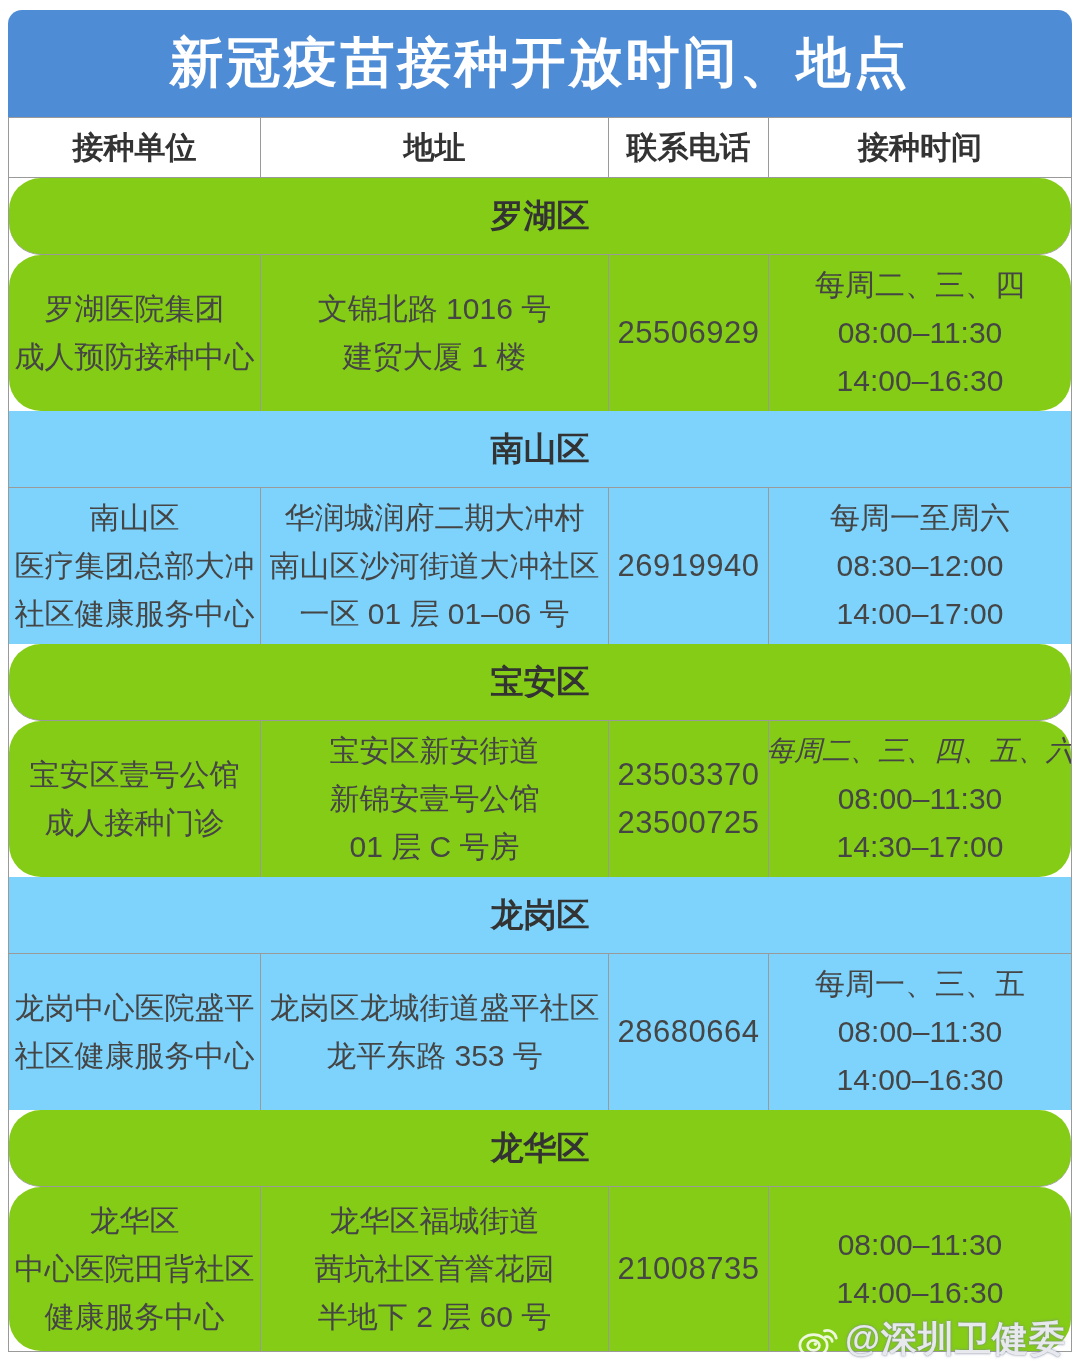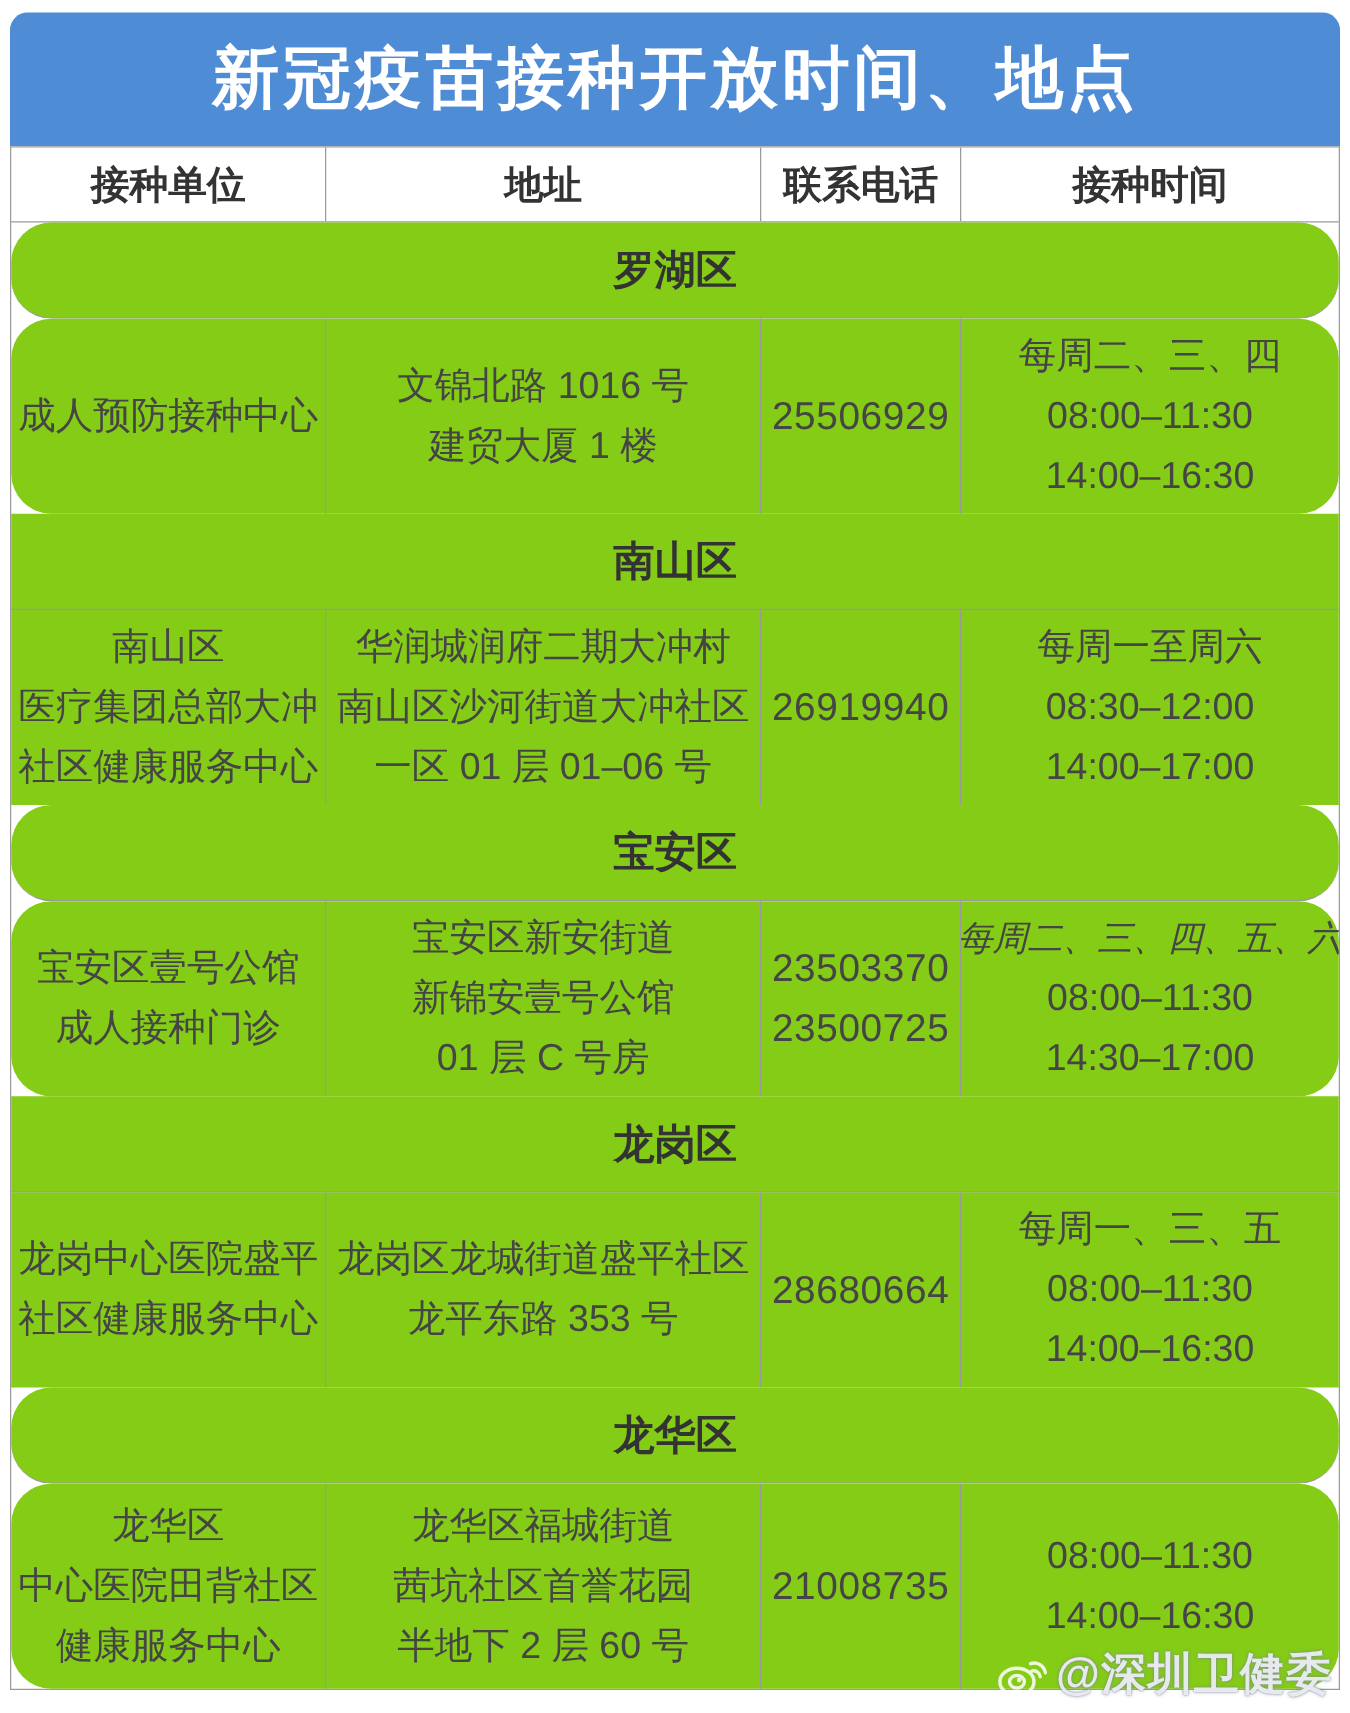--- a/index.html
+++ b/index.html
@@ -38,21 +38,21 @@
   .band {
     height: 77px; border-bottom: 1px solid #9a9a9a;
     display: flex; align-items: center; justify-content: center;
     font-size: 33px; font-weight: bold; color: #333333;
   }
 
   .row.data { height: 156px; }
   section:last-child .row.data { height: 164px; }
 
   .tint { background: #84cc16; border-radius: 32px; }
-  .plain { background: #84cc16; }
+  .plain { background: #7dd3fc; }
 
   .ln { font-size: 30px; line-height: 48px; white-space: nowrap; color: #454545; }
   .phone-cell .ln { font-size: 31px; letter-spacing: 0.5px; }
   .sched-cell .ln.wide { font-size: 28px; font-style: italic; }
 
   .watermark {
     position: absolute; right: 14px; bottom: 6px;
     display: flex; align-items: center; gap: 4px;
     color: rgba(255,255,255,0.82);
     text-shadow: 0 0 3px rgba(125,135,160,0.75), 0 0 1px rgba(110,120,145,0.9);
@@ -75,20 +75,21 @@
       <div class="cell">接种单位</div>
       <div class="cell">地址</div>
       <div class="cell">联系电话</div>
       <div class="cell">接种时间</div>
     </div>
 
     <section>
       <div class="band tint">罗湖区</div>
       <div class="row data tint">
         <div class="cell unit-cell">
+          <div class="ln">罗湖医院集团</div>
           <div class="ln">成人预防接种中心</div>
         </div>
         <div class="cell addr-cell">
           <div class="ln">文锦北路 1016 号</div>
           <div class="ln">建贸大厦 1 楼</div>
         </div>
         <div class="cell phone-cell">
           <div class="ln">25506929</div>
         </div>
         <div class="cell sched-cell">

